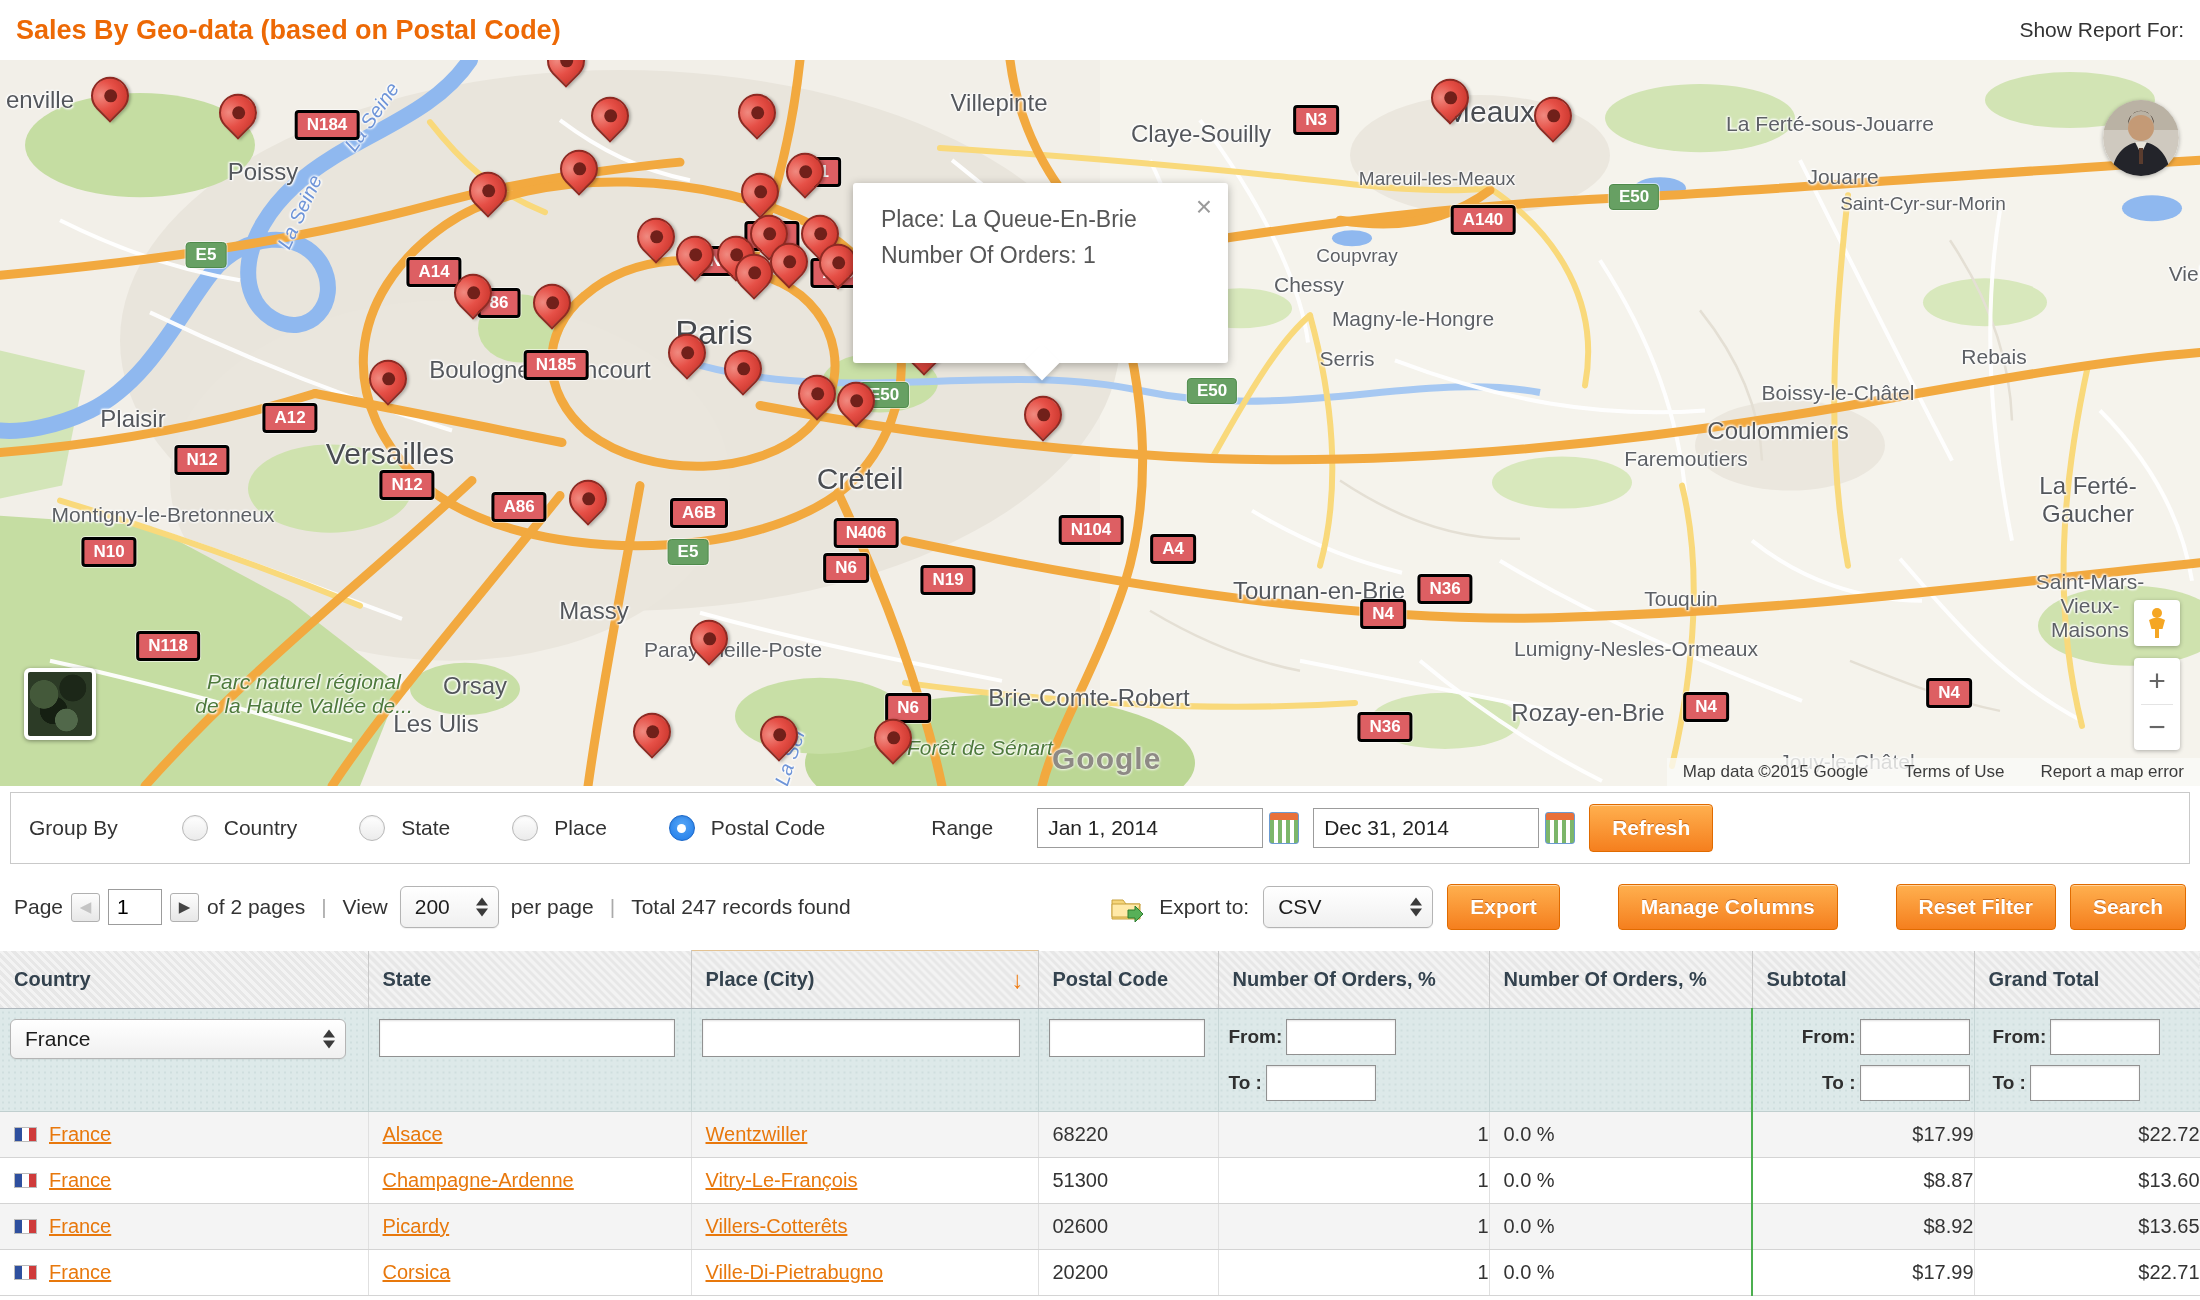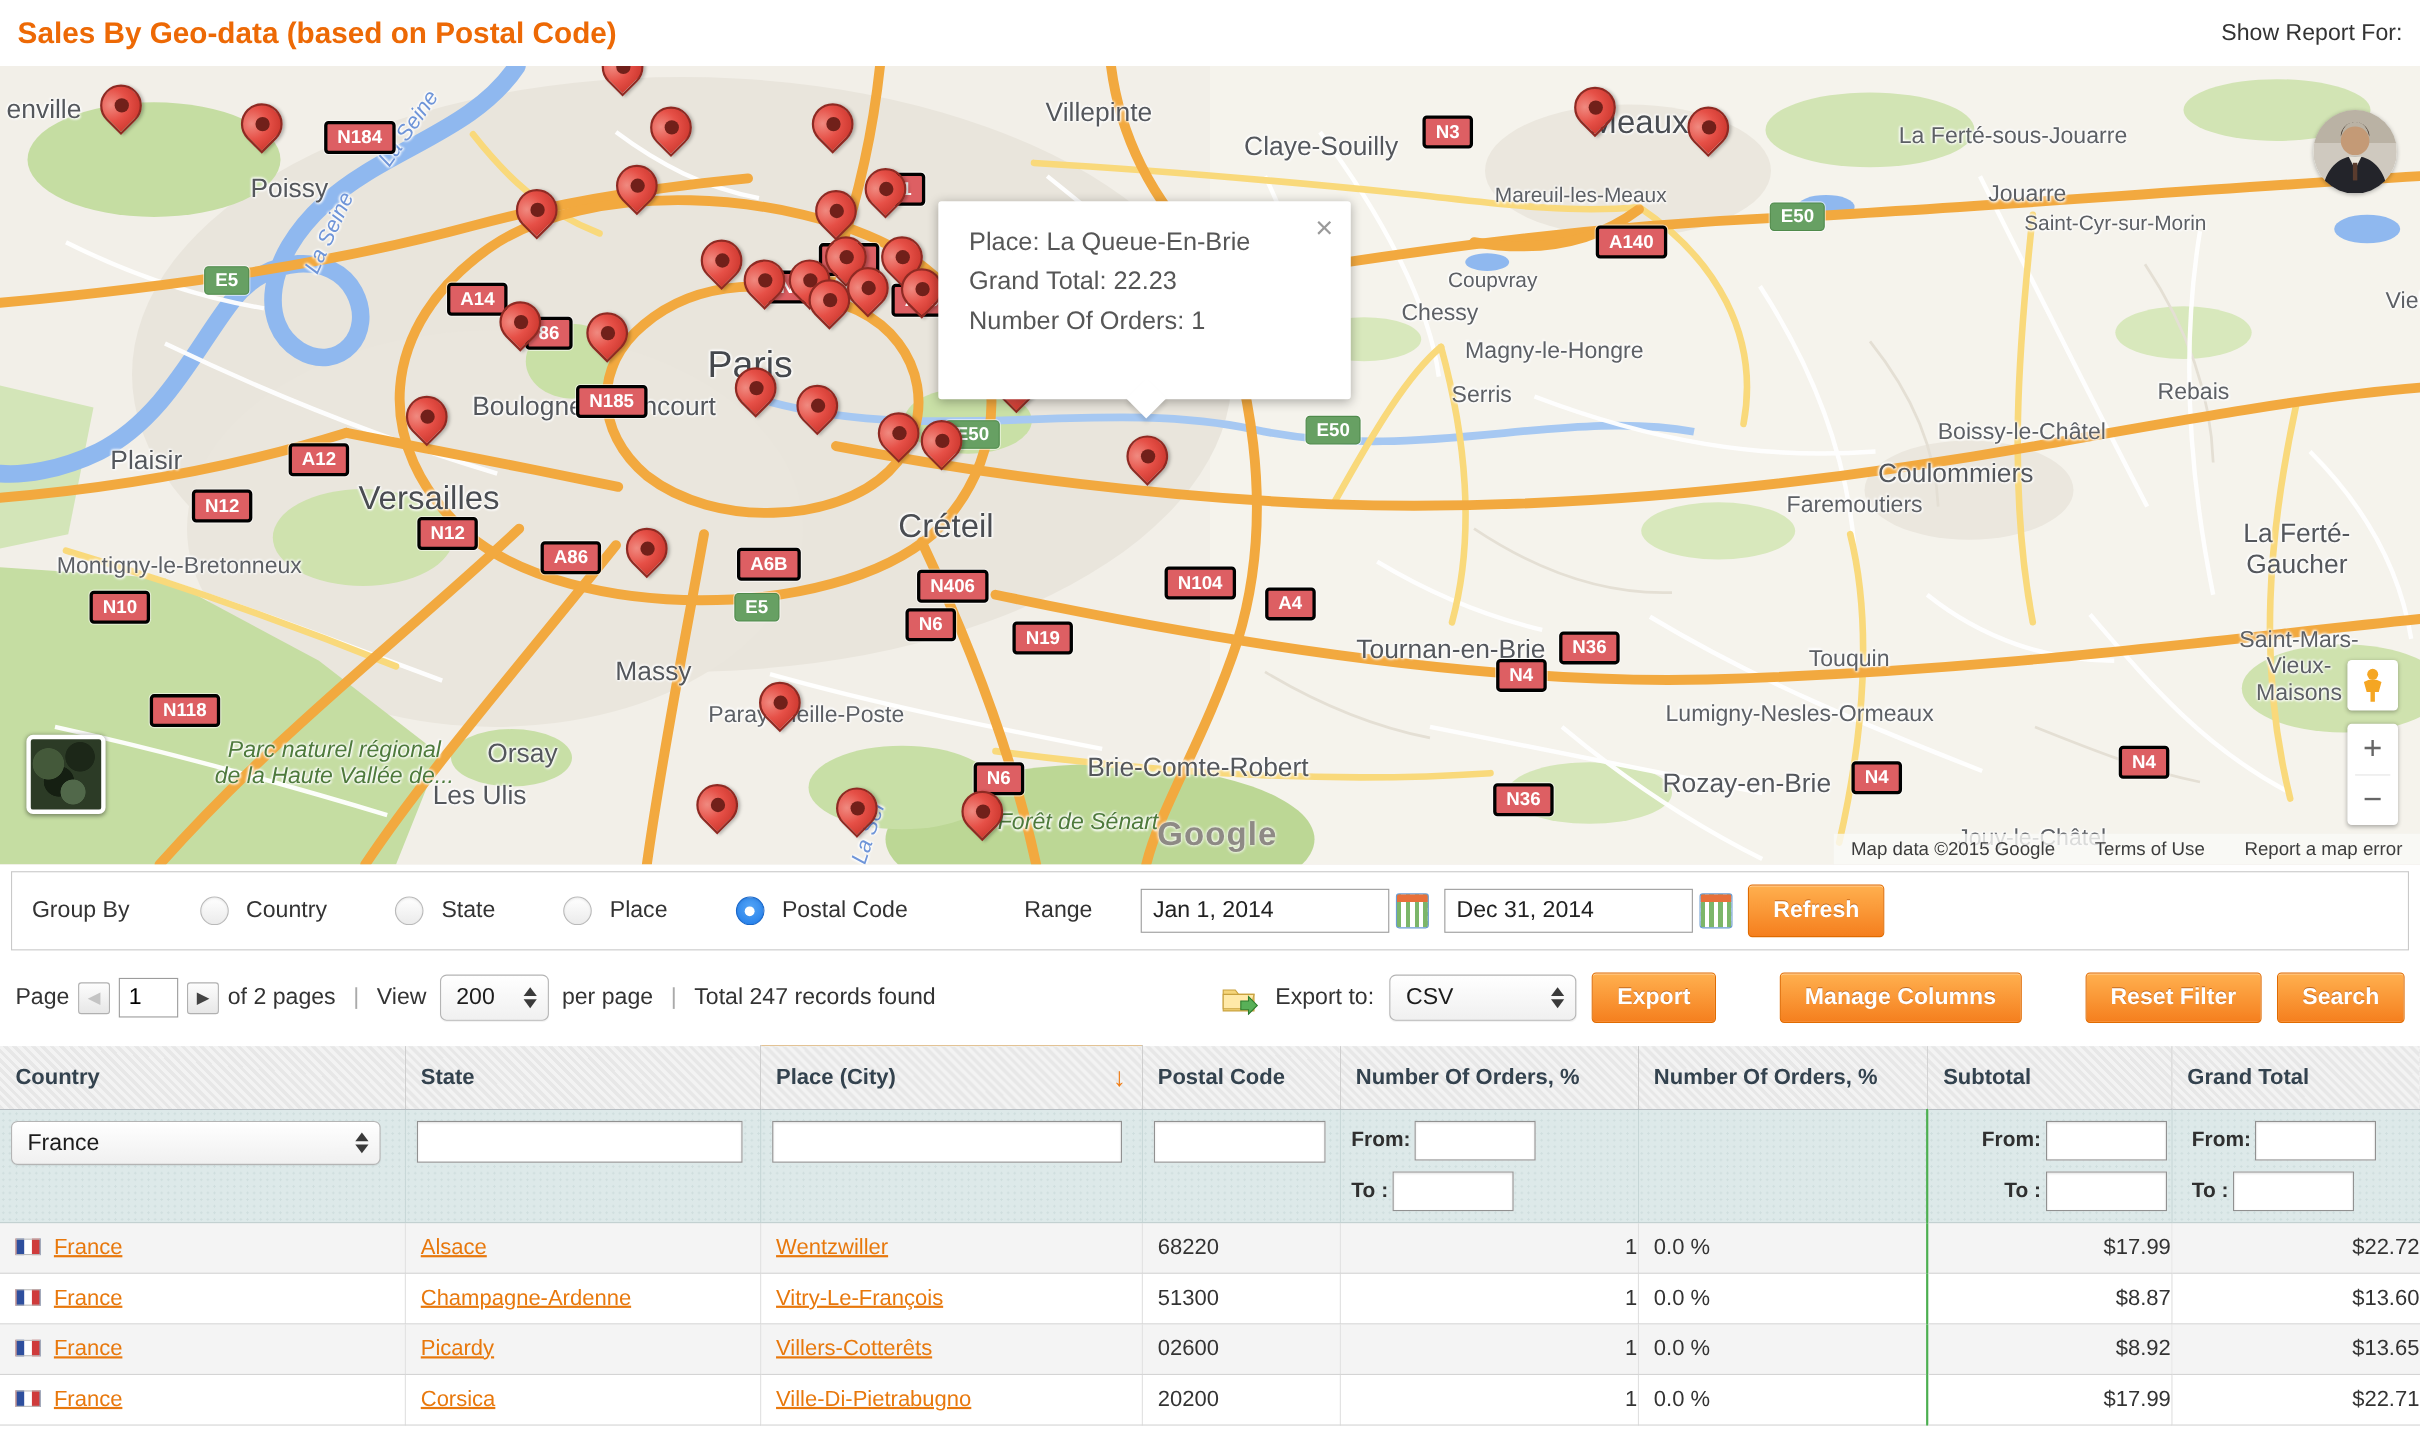--- a/index.html
+++ b/index.html
@@ -251,21 +251,21 @@
         <div class="mlabel sm" style="left: 1357px; top: 196px;">Coupvray</div>
         <div class="mlabel md" style="left: 1309px; top: 225px;">Chessy</div>
         <div class="mlabel md" style="left: 1413px; top: 259px;">Magny-le-Hongre</div>
         <div class="mlabel md" style="left: 1347px; top: 299px;">Serris</div>
         <div class="mlabel md" style="left: 1994px; top: 297px;">Rebais</div>
         <div class="mlabel md" style="left: 1806px; top: 333px; margin-left: 32px;">Boissy-le-Châtel</div>
         <div class="mlabel lg" style="left: 1778px; top: 371px;">Coulommiers</div>
         <div class="mlabel md" style="left: 1686px; top: 399px;">Faremoutiers</div>
         <div class="mlabel lg" style="left: 2088px; top: 440px;">La Ferté-Gaucher</div>
         <div class="mlabel md" style="left: 2090px; top: 546px;">Saint-Mars-Vieux-Maisons</div>
-        <div class="mlabel xl2" style="left: 682px; top: 272px;">Paris</div>
+        <div class="mlabel xl2" style="left: 714px; top: 272px;">Paris</div>
         <div class="mlabel lg" style="left: 540px; top: 310px;">Boulogne-Billancourt</div>
         <div class="mlabel xl" style="left: 390px; top: 394px;">Versailles</div>
         <div class="mlabel lg" style="left: 133px; top: 359px;">Plaisir</div>
         <div class="mlabel md" style="left: 163px; top: 455px;">Montigny-le-Bretonneux</div>
         <div class="mlabel lg" style="left: 594px; top: 551px;">Massy</div>
         <div class="mlabel lg" style="left: 475px; top: 626px;">Orsay</div>
         <div class="mlabel lg" style="left: 436px; top: 664px;">Les Ulis</div>
         <div class="mlabel md" style="left: 733px; top: 590px;">Paray-Vieille-Poste</div>
         <div class="mlabel xl" style="left: 860px; top: 419px;">Créteil</div>
         <div class="mlabel lg" style="left: 1089px; top: 638px;">Brie-Comte-Robert</div>
@@ -414,21 +414,20 @@
           <div class="pin"></div>
         </div>
         <div class="marker" style="left: 777px; top: 700px;">
           <div class="pin"></div>
         </div>
       </div>
 
     <div class="map-popup">
       <div class="popup-close">×</div>
       <div>Place: La Queue-En-Brie</div>
-      <div>Grand Total: 22.23</div>
       <div>Number Of Orders: 1</div>
       <div class="popup-tail"></div>
     </div>
 
     <div class="avatar">
       <svg viewBox="0 0 76 76" width="76" height="76">
         <circle cx="38" cy="38" r="38" fill="#cfc9bf"></circle>
         <rect x="0" y="0" width="76" height="30" fill="#bab2a4"></rect>
         <circle cx="38" cy="28" r="13" fill="#c49a76"></circle>
         <path d="M25,24 a13,13 0 0 1 26,0 l-2,-6 a12,12 0 0 0 -22,0 Z" fill="#3a2e26"></path>

